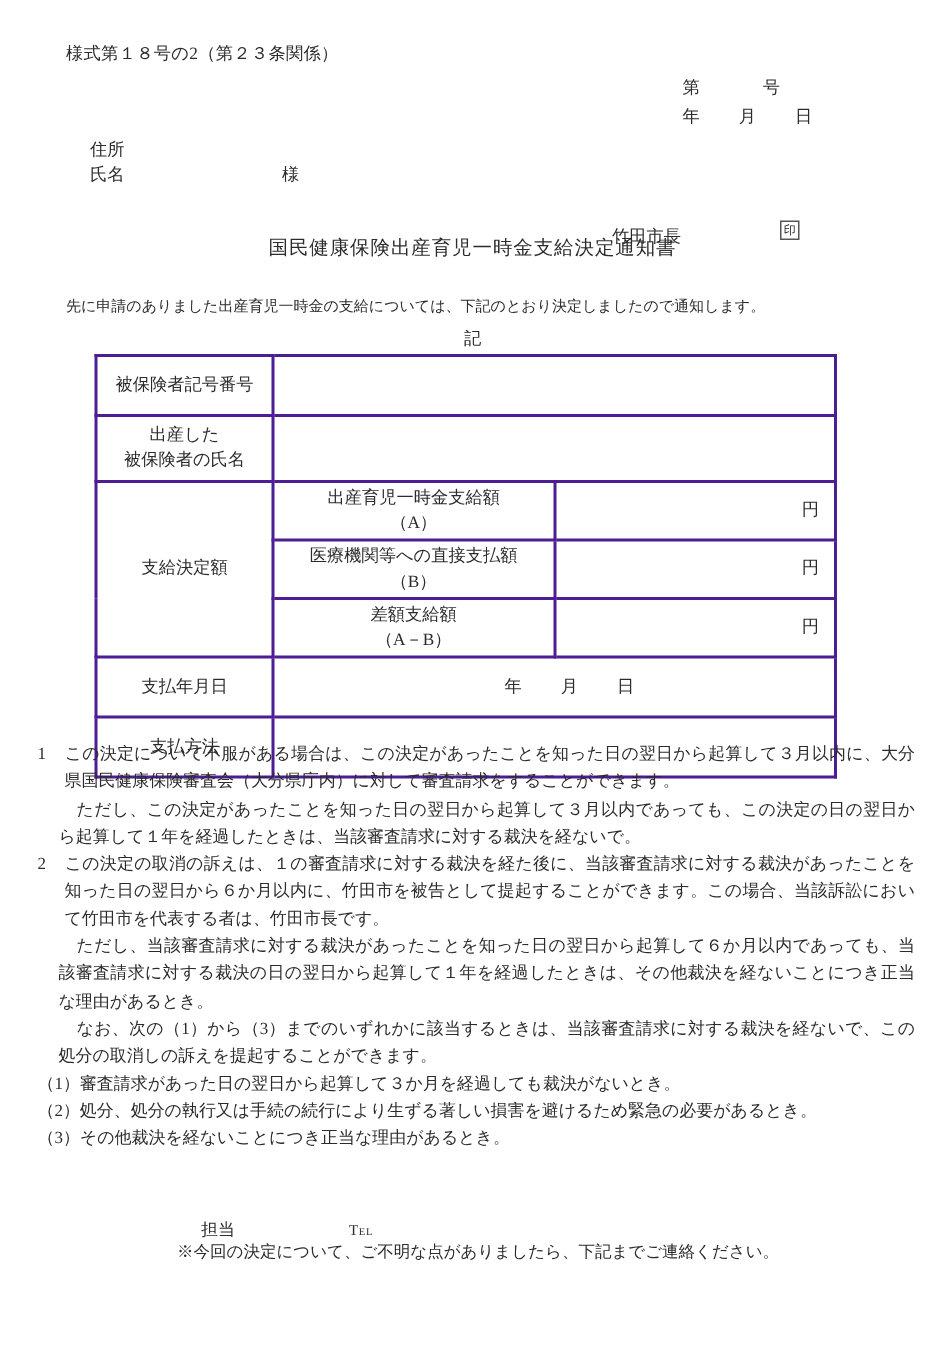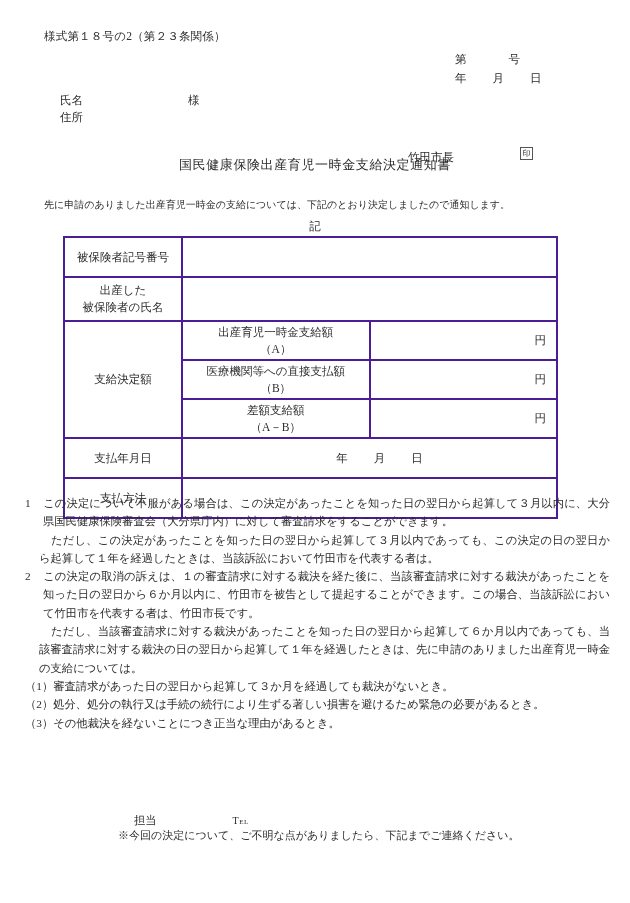--- a/index.html
+++ b/index.html
@@ -208,24 +208,24 @@
   <div class="doc-num">
     <span>第</span><span class="gap"></span><span>号</span>
   </div>
 
   <div class="doc-date">
     <span>年</span><span class="gap-s"></span><span>月</span><span class="gap-s"></span><span>日</span>
   </div>
 
   <div class="addr-block">
     <div class="addr-line">
-      <span>氏名</span><span class="sama">様</span>
+      <span>住所</span>
     </div>
     <div class="addr-line">
-      <span>住所</span>
+      <span>氏名</span><span class="sama">様</span>
     </div>
   </div>
 
   <div class="issuer">
     <span>竹田市長</span><span class="seal">印</span>
   </div>
 
   <div class="doc-title">国民健康保険出産育児一時金支給決定通知書</div>
 
   <div class="lead">先に申請のありました出産育児一時金の支給については、下記のとおり決定しましたので通知します。</div>
@@ -280,23 +280,24 @@
       </tr>
       <tr>
         <td class="c-label r-h38">支払方法</td>
         <td class="r-h38" colspan="2"></td>
       </tr>
     </tbody>
   </table>
 
   <div class="notes">
     <p class="para"><span class="num">1</span><span>この決定について不服がある場合は、この決定があったことを知った日の翌日から起算して３月以内に、大分県国民健康保険審査会（大分県庁内）に対して審査請求をすることができます。</span></p>
-    <p class="sub">ただし、この決定があったことを知った日の翌日から起算して３月以内であっても、この決定の日の翌日から起算して１年を経過したときは、当該訴訟において竹田市を代表する者は。</p>
+    <p class="sub">ただし、この決定があったことを知った日の翌日から起算して３月以内であっても、この決定の日の翌日から起算して１年を経過したときは、当該審査請求に対する裁決を経ないで。</p>
     <p class="para"><span class="num">2</span><span>この決定の取消の訴えは、１の審査請求に対する裁決を経た後に、当該審査請求に対する裁決があったことを知った日の翌日から６か月以内に、竹田市を被告として提起することができます。この場合、当該訴訟において竹田市を代表する者は、竹田市長です。</span></p>
-    <p class="sub">ただし、当該審査請求に対する裁決があったことを知った日の翌日から起算して６か月以内であっても、当該審査請求に対する裁決の日の翌日から起算して１年を経過したときは、先に申請のありました出産育児一時金の支給については。</p>
+    <p class="sub">ただし、当該審査請求に対する裁決があったことを知った日の翌日から起算して６か月以内であっても、当該審査請求に対する裁決の日の翌日から起算して１年を経過したときは、その他裁決を経ないことにつき正当な理由があるとき。</p>
+    <p class="sub">なお、次の（1）から（3）までのいずれかに該当するときは、当該審査請求に対する裁決を経ないで、この処分の取消しの訴えを提起することができます。</p>
     <p class="item">（1）審査請求があった日の翌日から起算して３か月を経過しても裁決がないとき。</p>
     <p class="item">（2）処分、処分の執行又は手続の続行により生ずる著しい損害を避けるため緊急の必要があるとき。</p>
     <p class="item">（3）その他裁決を経ないことにつき正当な理由があるとき。</p>
   </div>
 
   <div class="notice">※今回の決定について、ご不明な点がありましたら、下記までご連絡ください。</div>
   <div class="contact">
     <span>担当</span><span class="tel">Tel</span>
   </div>
 

